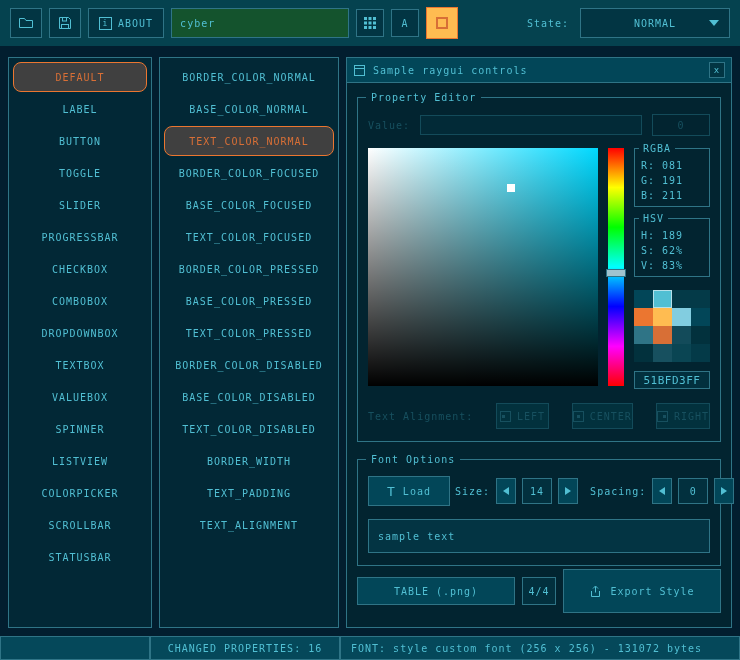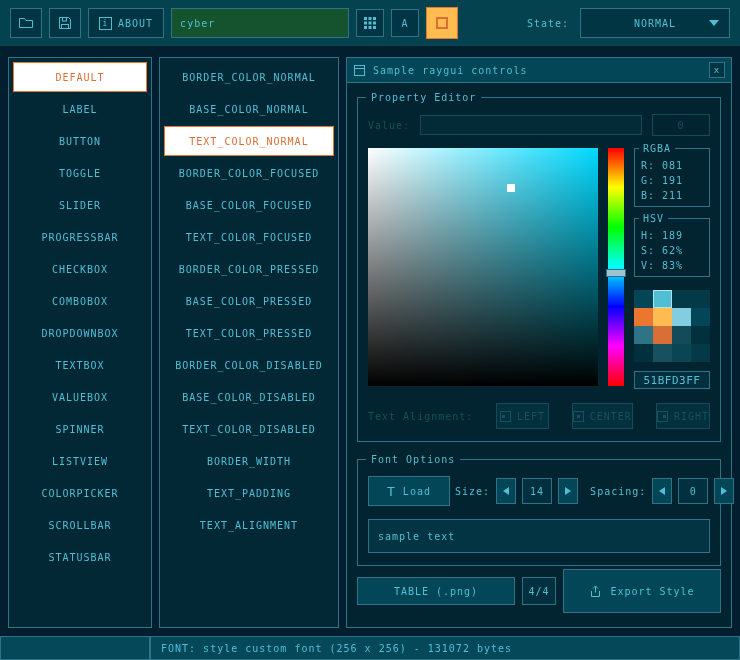--- a/index.html
+++ b/index.html
@@ -29,21 +29,21 @@
               display:flex; align-items:center; justify-content:center; position:relative; cursor:pointer; }
   .tri-down { position:absolute; right:10px; width:0; height:0;
               border-left:5px solid transparent; border-right:5px solid transparent; border-top:6px solid #51bfd3; }
 
   
   .main { flex:1; display:flex; padding:11px 8px 8px; gap:7px; min-height:0; }
   .list { border:1px solid #2f7486; background:#022836; padding:4px; display:flex; flex-direction:column; gap:2px; overflow:hidden; flex:none; }
   .controls-list { width:144px; }
   .properties-list { width:180px; }
   .list-item { height:30px; flex:none; display:flex; align-items:center; justify-content:center; cursor:pointer; border:1px solid transparent; }
-  .list-item.selected { background:#ffffff; border-color:#eb7630; color:#d86f36; }
+  .list-item.selected { background:#404040; border-color:#eb7630; color:#d86f36;border-radius:8px; }
 
   
   .window { flex:1; border:1px solid #2f7486; background:#022430; display:flex; flex-direction:column; min-width:0; }
   .titlebar { height:25px; background:#024658; border-bottom:1px solid #2f7486;
               display:flex; align-items:center; gap:7px; padding:0 6px; flex:none; cursor:default; }
   .close-btn { margin-left:auto; width:16px; height:16px; border:1px solid #2f7486; background:#023543;
                display:flex; align-items:center; justify-content:center; font-size:9px; cursor:pointer; }
   .window-body { flex:1; padding:14px 10px 14px; display:flex; flex-direction:column; min-height:0; }
 
   .group { border:1px solid #2f7486; position:relative; padding:16px 10px 12px; flex:none; }
@@ -333,16 +333,17 @@
             <span>Export Style</span>
           </div>
         </div>
 
       </div>
     </div>
   </div>
 
   <div class="statusbar">
     <div class="status-cell c1"></div>
+    <div class="status-cell c2">CHANGED PROPERTIES: 16</div>
     <div class="status-cell c3">FONT: style custom font (256 x 256) - 131072 bytes</div>
   </div>
 
 </div>
 
 </body></html>

